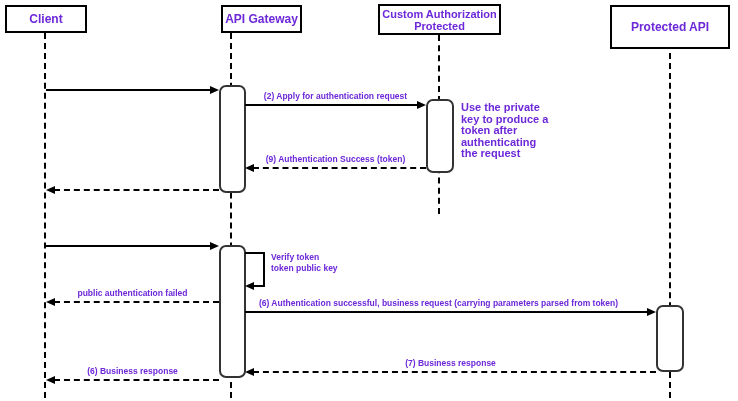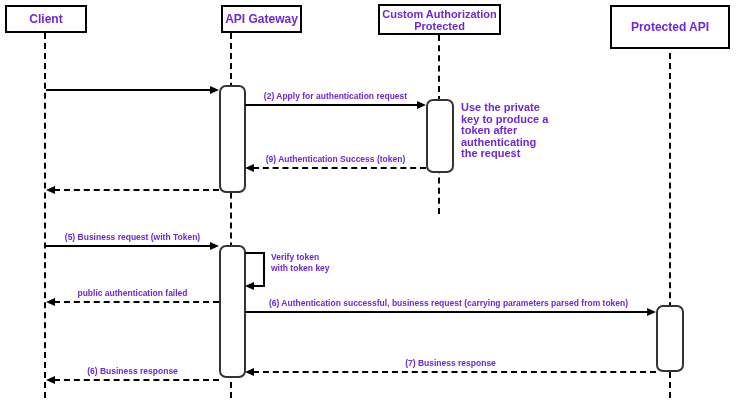--- a/index.html
+++ b/index.html
@@ -76,36 +76,35 @@
 authenticating
 the request</div>
 
   <div class="mlabel" style="left:245px;top:154px;width:181px;">(9) Authentication Success (token)</div>
   <div class="mline dashed" style="left:253px;top:167px;width:173px;"></div>
   <div class="arrow-l" style="left:245px;top:164px;"></div>
 
   <div class="mline dashed" style="left:54px;top:189px;width:165px;"></div>
   <div class="arrow-l" style="left:46px;top:186px;"></div>
 
-  <div class="mlabel" style="left:46px;top:232px;width:173px;">(5) Business request (with Token)</div>
   <div class="mline" style="left:46px;top:245px;width:166px;"></div>
   <div class="arrow-r" style="left:210px;top:242px;"></div>
 
   <div class="mline" style="left:245px;top:252px;width:20px;"></div>
   <div class="vline" style="left:263px;top:252px;height:35px;"></div>
   <div class="mline" style="left:253px;top:285px;width:12px;"></div>
   <div class="arrow-l" style="left:245px;top:282px;"></div>
   <div class="mlabel multiline" style="left:271px;top:252px;">Verify token
-with token key</div>
+token public key</div>
 
   <div class="mlabel" style="left:46px;top:288px;width:173px;">public authentication failed</div>
   <div class="mline dashed" style="left:54px;top:301px;width:165px;"></div>
   <div class="arrow-l" style="left:46px;top:298px;"></div>
 
-  <div class="mlabel" style="left:243px;top:298px;width:411px;">(6) Authentication successful, business request (carrying parameters parsed from token)</div>
+  <div class="mlabel" style="left:233px;top:298px;width:411px;">(6) Authentication successful, business request (carrying parameters parsed from token)</div>
   <div class="mline" style="left:245px;top:311px;width:404px;"></div>
   <div class="arrow-r" style="left:647px;top:308px;"></div>
 
   <div class="mlabel" style="left:245px;top:358px;width:411px;">(7) Business response</div>
   <div class="mline dashed" style="left:253px;top:371px;width:403px;"></div>
   <div class="arrow-l" style="left:245px;top:368px;"></div>
 
   <div class="mlabel" style="left:46px;top:366px;width:173px;">(6) Business response</div>
   <div class="mline dashed" style="left:54px;top:379px;width:165px;"></div>
   <div class="arrow-l" style="left:46px;top:376px;"></div>

